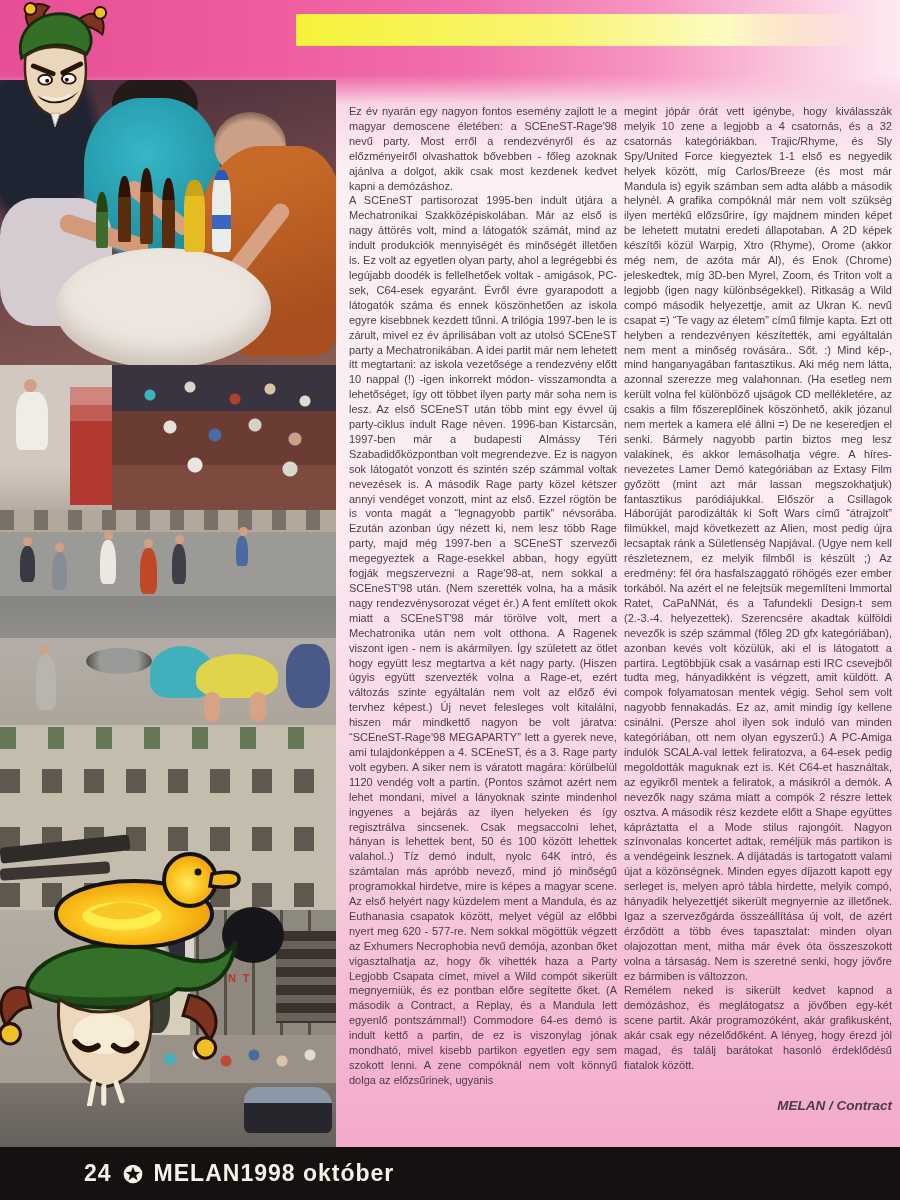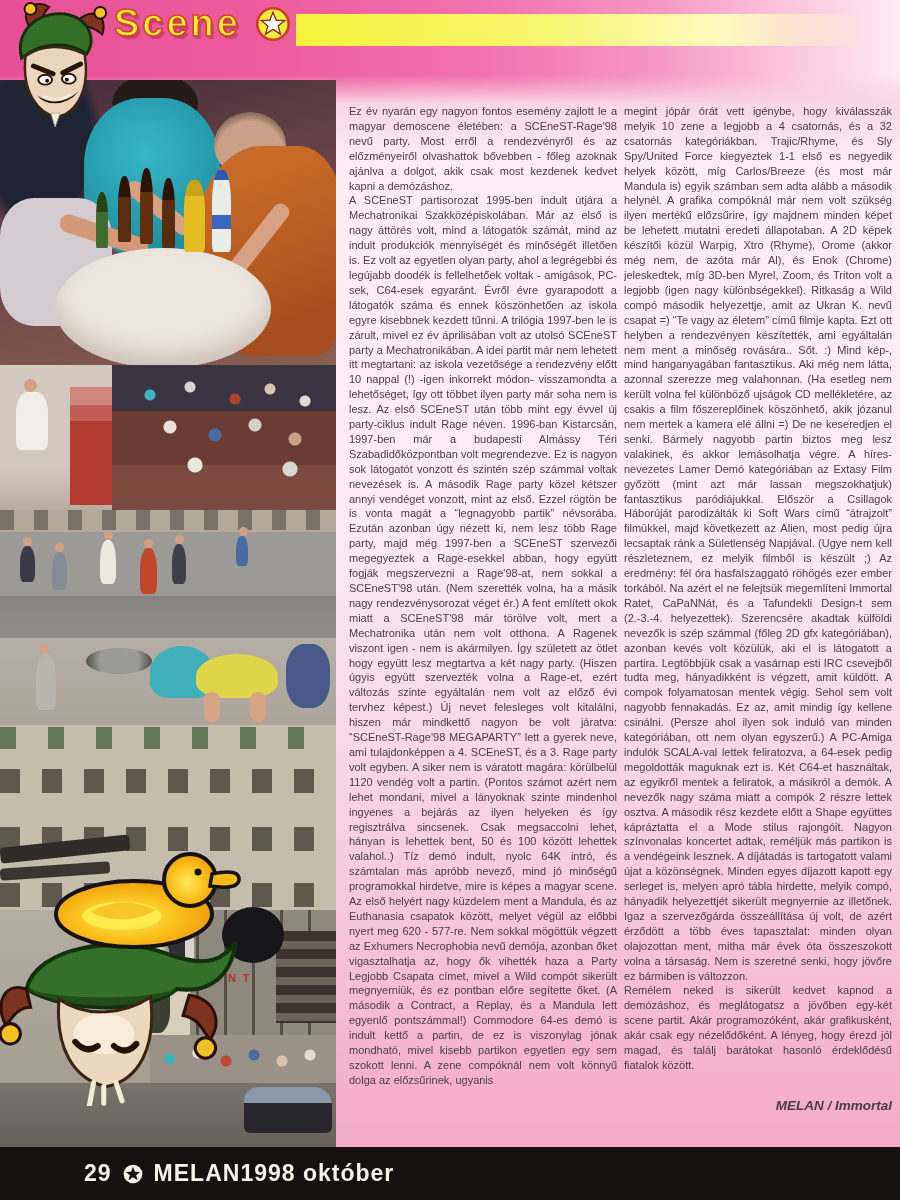--- a/index.html
+++ b/index.html
@@ -65,27 +65,20 @@
   .jester-top{position:absolute;left:-2px;top:-4px;width:118px;height:132px;z-index:3;}
   .jester-bottom{position:absolute;left:-4px;top:928px;width:244px;height:178px;z-index:3;}
 </style>
 </head>
 <body>
 
 <div class="page">
 
   <div class="header-band"></div>
   <div class="yellow-bar"></div>
-  <div class="scene-title">
-    <span class="scene-text">Scene</span>
-    <svg class="scene-star" viewBox="0 0 40 40">
-      <circle cx="20" cy="20" r="17.5" fill="#f8ec38" stroke="#c93f28" stroke-width="3"></circle>
-      <path d="M20 7 L23.6 15.8 L33 16.2 L25.7 22.2 L28.3 31.3 L20 26 L11.7 31.3 L14.3 22.2 L7 16.2 L16.4 15.8 Z" fill="#ffffff" stroke="#8a2a18" stroke-width="1.5"></path>
-    </svg>
-  </div>
 
   <svg class="jester-top" viewBox="0 0 120 132">
     <path d="M34 34 C18 10 40 2 52 10 C44 18 44 26 50 32 Z" fill="#7c3420" stroke="#2a1008" stroke-width="2"></path>
     <circle cx="33" cy="12" r="6" fill="#eec127" stroke="#2a1008" stroke-width="2"></circle>
     <path d="M78 26 C98 8 112 20 106 38 C96 30 88 28 82 32 Z" fill="#7c3420" stroke="#2a1008" stroke-width="2"></path>
     <circle cx="104" cy="16" r="6" fill="#eec127" stroke="#2a1008" stroke-width="2"></circle>
     <path d="M24 62 C16 30 48 12 72 18 C94 24 100 44 90 58 C72 44 42 46 24 62 Z" fill="#336f27" stroke="#142e0c" stroke-width="3"></path>
     <path d="M24 62 C40 48 74 46 90 58 C70 66 40 68 24 62 Z" fill="#1f4b16"></path>
     <path d="M28 60 C24 96 40 118 60 122 C80 118 94 94 88 58 C68 48 44 48 28 60 Z" fill="#ead6ba" stroke="#3a2414" stroke-width="2.5"></path>
     <path d="M36 70 L56 78" stroke="#2a1408" stroke-width="5" stroke-linecap="round"></path>
@@ -205,25 +198,25 @@
     <ellipse cx="106" cy="104" rx="30" ry="20" fill="#f6ecd8"></ellipse>
     <path d="M78 112 Q88 124 100 116" stroke="#241005" stroke-width="6" fill="none" stroke-linecap="round"></path>
     <path d="M116 116 Q128 126 138 114" stroke="#241005" stroke-width="6" fill="none" stroke-linecap="round"></path>
     <path d="M96 152 L92 174 M106 156 L106 172 M118 152 L124 170" stroke="#f2ecda" stroke-width="5" stroke-linecap="round"></path>
   </svg>
 
   <div class="col col1">Ez év nyarán egy nagyon fontos esemény zajlott le a magyar demoscene életében: a SCEneST-Rage'98 nevű party. Most erről a rendezvényről és az előzményeiről olvashattok bővebben - főleg azoknak ajánlva a dolgot, akik csak most kezdenek kedvet kapni a demózáshoz.
 A SCEneST partisorozat 1995-ben indult útjára a Mechatronikai Szakközépiskolában. Már az első is nagy áttörés volt, mind a látogatók számát, mind az indult produkciók mennyiségét és minőségét illetően is. Ez volt az egyetlen olyan party, ahol a legrégebbi és legújabb doodék is fellelhetőek voltak - amigások, PC-sek, C64-esek egyaránt. Évről évre gyarapodott a látogatók száma és ennek köszönhetően az iskola egyre kisebbnek kezdett tűnni. A trilógia 1997-ben le is zárult, mivel ez év áprilisában volt az utolsó SCEneST party a Mechatronikában. A idei partit már nem lehetett itt megtartani: az iskola vezetősége a rendezvény előtt 10 nappal (!) -igen inkorrekt módon- visszamondta a lehetőséget, így ott többet ilyen party már soha nem is lesz. Az első SCEneST után több mint egy évvel új party-ciklus indult Rage néven. 1996-ban Kistarcsán, 1997-ben már a budapesti Almássy Téri Szabadidőközpontban volt megrendezve. Ez is nagyon sok látogatót vonzott és szintén szép számmal voltak nevezések is. A második Rage party közel kétszer annyi vendéget vonzott, mint az első. Ezzel rögtön be is vonta magát a “legnagyobb partik” névsorába. Ezután azonban úgy nézett ki, nem lesz több Rage party, majd még 1997-ben a SCEneST szervezői megegyeztek a Rage-esekkel abban, hogy együtt fogják megszervezni a Rage'98-at, nem sokkal a SCEneST'98 után. (Nem szerették volna, ha a másik nagy rendezvénysorozat véget ér.) A fent említett okok miatt a SCEneST'98 már törölve volt, mert a Mechatronika után nem volt otthona. A Ragenek viszont igen - nem is akármilyen. Így született az ötlet hogy együtt lesz megtartva a két nagy party. (Hiszen úgyis együtt szervezték volna a Rage-et, ezért változás szinte egyáltalán nem volt az előző évi tervhez képest.) Új nevet felesleges volt kitalálni, hiszen már mindkettő nagyon be volt járatva: “SCEneST-Rage'98 MEGAPARTY” lett a gyerek neve, ami tulajdonképpen a 4. SCEneST, és a 3. Rage party volt egyben. A siker nem is váratott magára: körülbelül 1120 vendég volt a partin. (Pontos számot azért nem lehet mondani, mivel a lányoknak szinte mindenhol ingyenes a bejárás az ilyen helyeken és így regisztrálva sincsenek. Csak megsaccolni lehet, hányan is lehettek bent, 50 és 100 között lehettek valahol..) Tíz demó indult, nyolc 64K intró, és számtalan más apróbb nevező, mind jó minőségű programokkal hirdetve, mire is képes a magyar scene. Az első helyért nagy küzdelem ment a Mandula, és az Euthanasia csapatok között, melyet végül az előbbi nyert meg 620 - 577-re. Nem sokkal mögöttük végzett az Exhumers Necrophobia nevű demója, azonban őket vigasztalhatja az, hogy ők vihették haza a Party Legjobb Csapata címet, mivel a Wild compót sikerült megnyerniük, és ez pontban előre segítette őket. (A második a Contract, a Replay, és a Mandula lett egyenlő pontszámmal!) Commodore 64-es demó is indult kettő a partin, de ez is viszonylag jónak mondható, mivel kisebb partikon egyetlen egy sem szokott lenni. A zene compóknál nem volt könnyű dolga az előzsűrinek, ugyanis</div>
   <div class="col col2">megint jópár órát vett igénybe, hogy kiválasszák melyik 10 zene a legjobb a 4 csatornás, és a 32 csatornás kategóriákban. Trajic/Rhyme, és Sly Spy/United Force kiegyeztek 1-1 első es negyedik helyek között, míg Carlos/Breeze (és most már Mandula is) egyik számban sem adta alább a második helynél. A grafika compóknál már nem volt szükség ilyen mertékű előzsűrire, így majdnem minden képet be lehetett mutatni eredeti állapotaban. A 2D képek készítői közül Warpig, Xtro (Rhyme), Orome (akkor még nem, de azóta már Al), és Enok (Chrome) jeleskedtek, míg 3D-ben Myrel, Zoom, és Triton volt a legjobb (igen nagy különbségekkel). Ritkaság a Wild compó második helyezettje, amit az Ukran K. nevű csapat =) “Te vagy az életem” című filmje kapta. Ezt ott helyben a rendezvényen készítették, ami egyáltalán nem ment a minőség rovására.. Sőt. :) Mind kép-, mind hanganyagában fantasztikus. Aki még nem látta, azonnal szerezze meg valahonnan. (Ha esetleg nem került volna fel különböző ujságok CD mellékletére, az csakis a film főszereplőinek köszönhető, akik józanul nem mertek a kamera elé állni =) De ne keseredjen el senki. Bármely nagyobb partin biztos meg lesz valakinek, és akkor lemásolhatja végre. A híres-nevezetes Lamer Demó kategóriában az Extasy Film győzött (mint azt már lassan megszokhatjuk) fantasztikus paródiájukkal. Először a Csillagok Háborúját parodizálták ki Soft Wars című “átrajzolt” filmükkel, majd következett az Alien, most pedig újra lecsaptak ránk a Sületlenség Napjával. (Ugye nem kell részleteznem, ez melyik filmből is készült ;) Az eredmény: fél óra hasfalszaggató röhögés ezer ember torkából. Na azért el ne felejtsük megemlíteni Immortal Ratet, CaPaNNát, és a Tafundekli Design-t sem (2.-3.-4. helyezettek). Szerencsére akadtak külföldi nevezők is szép számmal (főleg 2D gfx kategóriában), azonban kevés volt közülük, aki el is látogatott a partira. Legtöbbjük csak a vasárnap esti IRC csevejből tudta meg, hányadikként is végzett, amit küldött. A compok folyamatosan mentek végig. Sehol sem volt nagyobb fennakadás. Ez az, amit mindig így kellene csinálni. (Persze ahol ilyen sok induló van minden kategóriában, ott nem olyan egyszerű.) A PC-Amiga indulók SCALA-val lettek feliratozva, a 64-esek pedig megoldották maguknak ezt is. Két C64-et használtak, az egyikről mentek a feliratok, a másikról a demók. A nevezők nagy száma miatt a compók 2 részre lettek osztva. A második rész kezdete előtt a Shape együttes kápráztatta el a Mode stilus rajongóit. Nagyon színvonalas koncertet adtak, reméljük más partikon is a vendégeink lesznek. A díjátadás is tartogatott valami újat a közönségnek. Minden egyes díjazott kapott egy serleget is, melyen apró tábla hirdette, melyik compó, hányadik helyezettjét sikerült megnyernie az illetőnek. Igaz a szervezőgárda összeállítása új volt, de azért érződött a több éves tapasztalat: minden olyan olajozottan ment, mitha már évek óta összeszokott volna a társaság. Nem is szeretné senki, hogy jövőre ez bármiben is változzon.
 Remélem neked is sikerült kedvet kapnod a demózáshoz, és meglátogatsz a jövőben egy-két scene partit. Akár programozóként, akár grafikusként, akár csak egy nézelődőként. A lényeg, hogy érezd jól magad, és találj barátokat hasonló érdeklődésű fiatalok között.</div>
-  <div class="byline">MELAN / Immortal</div>
+  <div class="byline">MELAN / Contract</div>
 
   <div class="footer-bar">
     <div class="footer-text">
-      <span>29</span>
+      <span>24</span>
       <svg class="footer-star" viewBox="0 0 40 40">
         <circle cx="20" cy="20" r="17" fill="#f6f2e8"></circle>
         <path d="M20 7 L23.6 15.8 L33 16.2 L25.7 22.2 L28.3 31.3 L20 26 L11.7 31.3 L14.3 22.2 L7 16.2 L16.4 15.8 Z" fill="#161110"></path>
       </svg>
       <span>MELAN</span>
       <span class="footer-issue">1998 október</span>
     </div>
   </div>
 
 </div>

